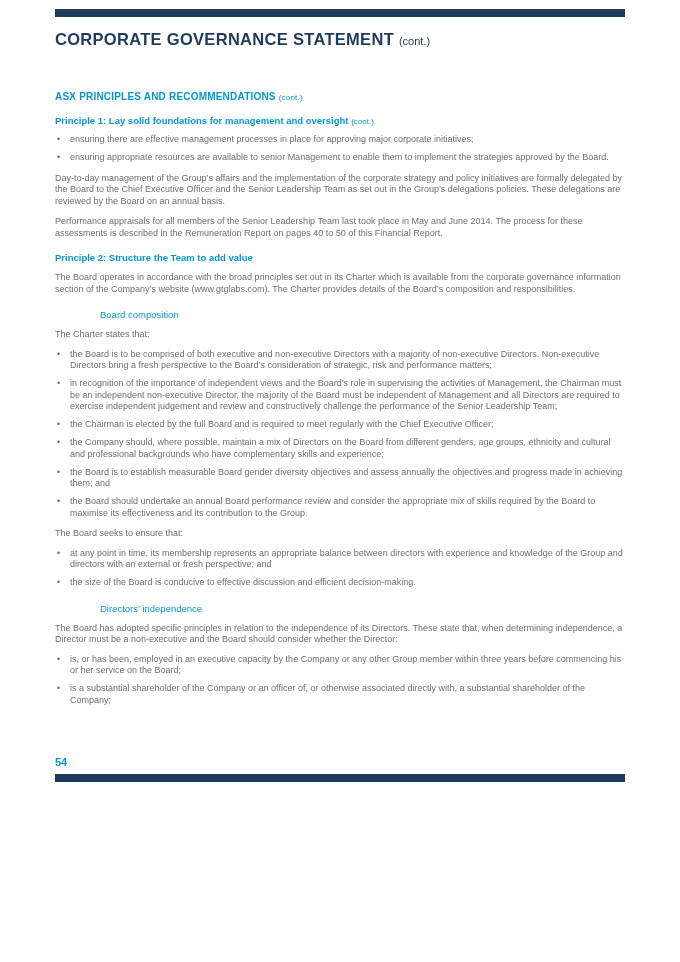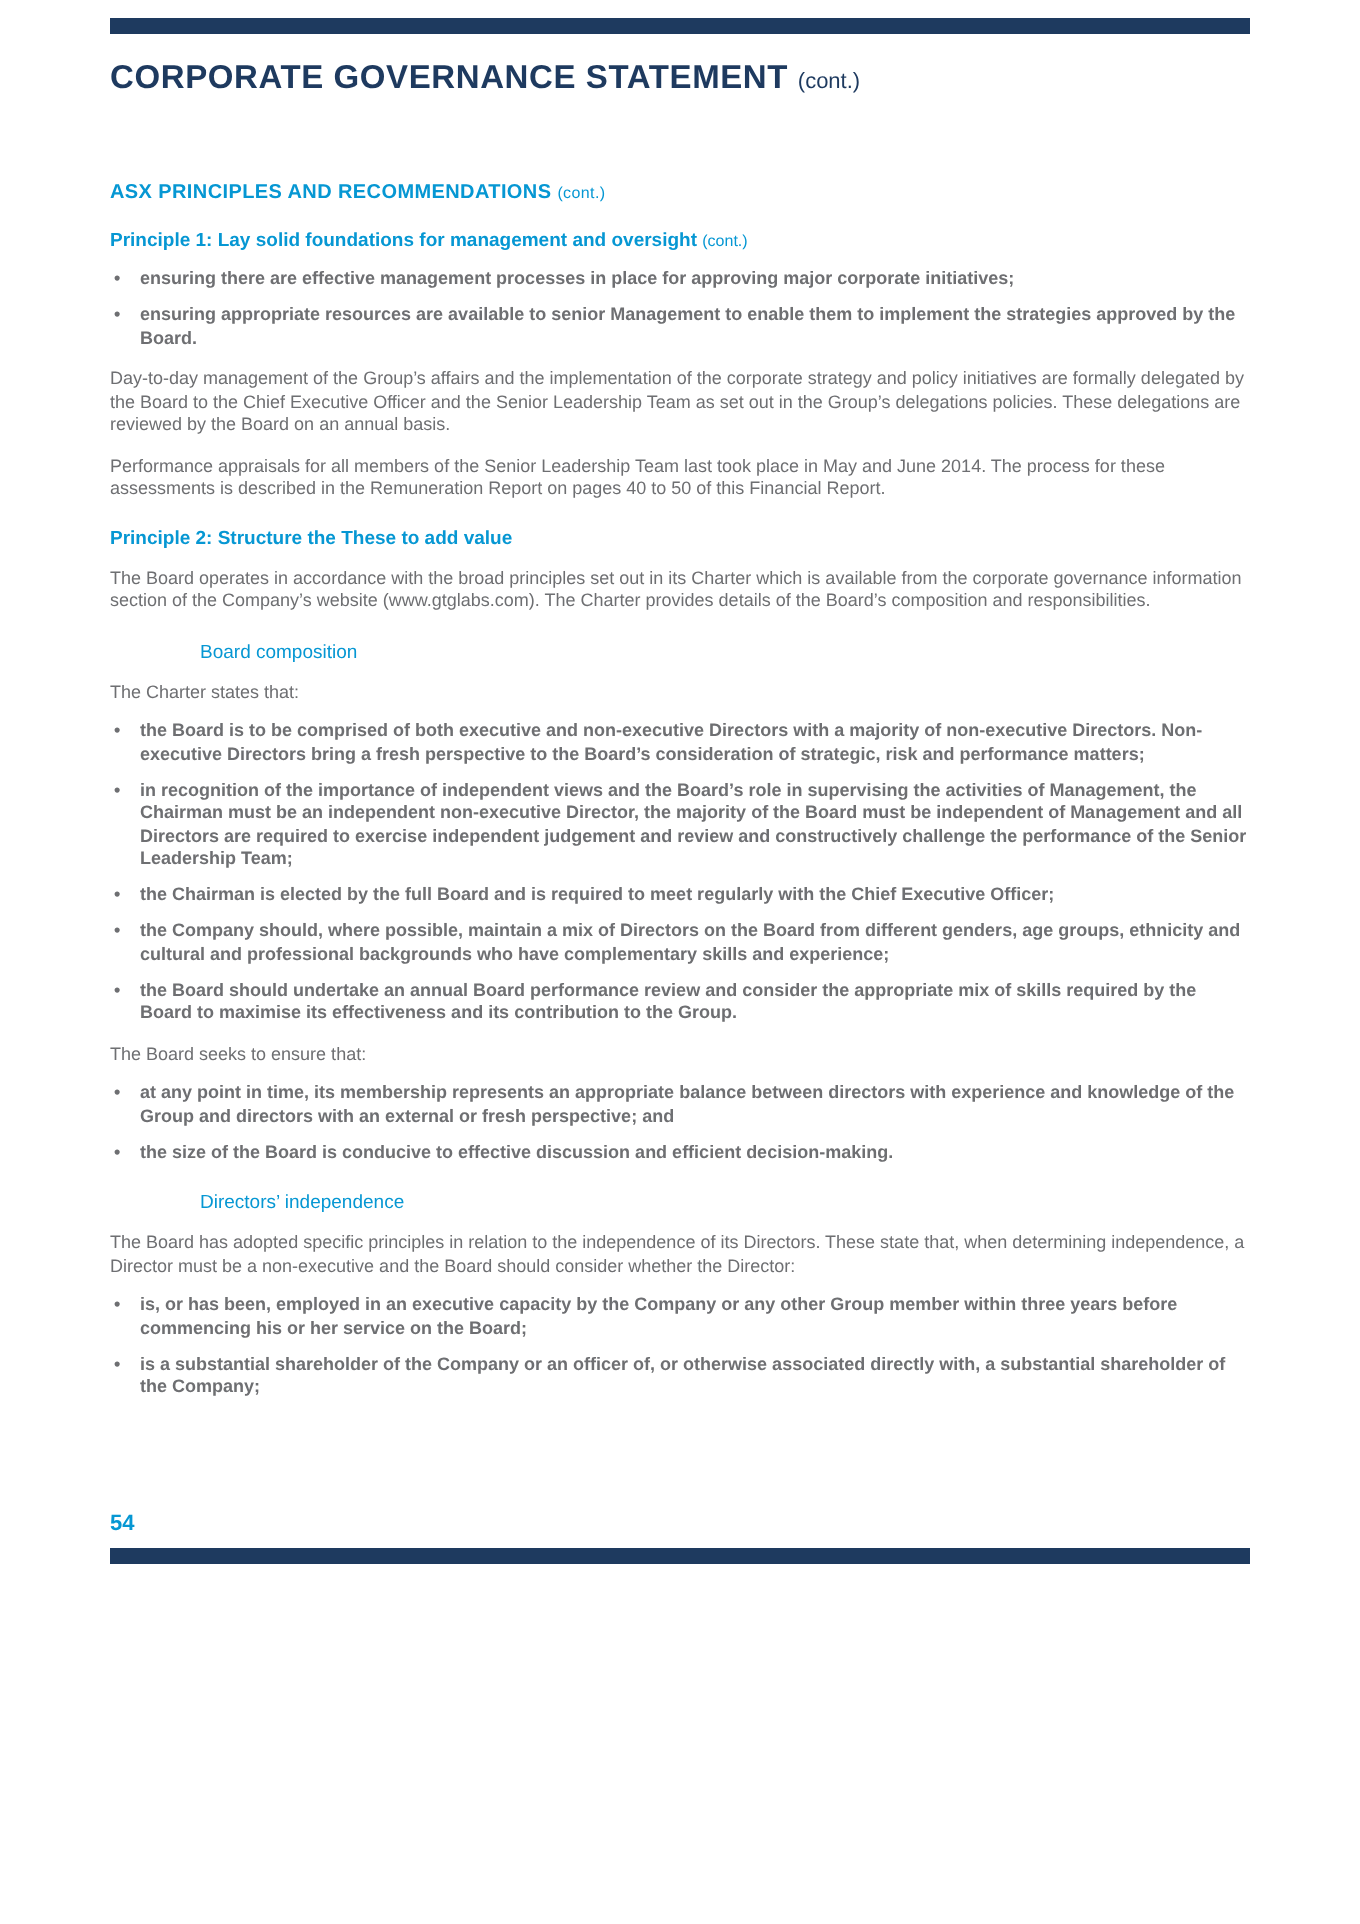--- a/index.html
+++ b/index.html
@@ -16,21 +16,21 @@
   .bottom-rule{bottom:8px;}
   .content{position:absolute;left:55px;top:17px;width:570px;}
   .page-title{margin-top:13px;color:var(--navy);font-size:16.5px;font-weight:bold;letter-spacing:0.3px;}
   .page-title .cont{font-size:11px;font-weight:normal;letter-spacing:0;}
   .section-heading{margin-top:42px;color:var(--blue);font-weight:bold;font-size:10px;letter-spacing:0.2px;}
   .section-heading .cont{font-size:8px;font-weight:normal;}
   .principle-heading{margin-top:13px;color:var(--blue);font-weight:bold;font-size:9.5px;}
   .principle-heading .cont{font-size:8px;font-weight:normal;}
   .sub-heading{margin-top:14px;color:var(--blue);font-weight:normal;font-size:9.5px;padding-left:45px;}
   .paragraph{margin-top:9px;color:var(--gray);font-size:9px;line-height:11.5px;}
-  ul.bullets{margin-top:8px;list-style:none;font-weight:bold;}
+  ul.bullets{margin-top:8px;list-style:none;}
   ul.bullets li{position:relative;padding-left:15px;margin-bottom:6.5px;color:var(--gray);font-size:9px;line-height:11.5px;}
   ul.bullets li::before{content:"\2022";position:absolute;left:2px;top:0;color:var(--gray);}
   .page-number{position:absolute;left:55px;bottom:22px;color:var(--blue);font-size:11px;font-weight:bold;}
 </style>
 </head>
 <body>
 
 <div class="page">
   <div class="rule top-rule"></div>
 
@@ -39,29 +39,30 @@
 
     <div id="doc-body">
         <div class="section-heading"><span>ASX PRINCIPLES AND RECOMMENDATIONS</span> <span class="cont">(cont.)</span></div>
         <div class="principle-heading"><span>Principle 1: Lay solid foundations for management and oversight</span> <span class="cont">(cont.)</span></div>
         <ul class="bullets">
           <li>ensuring there are effective management processes in place for approving major corporate initiatives;</li>
           <li>ensuring appropriate resources are available to senior Management to enable them to implement the strategies approved by the Board.</li>
         </ul>
         <p class="paragraph">Day-to-day management of the Group’s affairs and the implementation of the corporate strategy and policy initiatives are formally delegated by the Board to the Chief Executive Officer and the Senior Leadership Team as set out in the Group’s delegations policies. These delegations are reviewed by the Board on an annual basis.</p>
         <p class="paragraph">Performance appraisals for all members of the Senior Leadership Team last took place in May and June 2014. The process for these assessments is described in the Remuneration Report on pages 40 to 50 of this Financial Report.</p>
-        <div class="principle-heading"><span>Principle 2: Structure the These to add value</span></div>
+        <div class="principle-heading"><span>Principle 2: Structure the Team to add value</span></div>
         <p class="paragraph">The Board operates in accordance with the broad principles set out in its Charter which is available from the corporate governance information section of the Company’s website (www.gtglabs.com). The Charter provides details of the Board’s composition and responsibilities.</p>
         <div class="sub-heading"><span>Board composition</span></div>
         <p class="paragraph">The Charter states that:</p>
         <ul class="bullets">
           <li>the Board is to be comprised of both executive and non-executive Directors with a majority of non-executive Directors. Non-executive Directors bring a fresh perspective to the Board’s consideration of strategic, risk and performance matters;</li>
           <li>in recognition of the importance of independent views and the Board’s role in supervising the activities of Management, the Chairman must be an independent non-executive Director, the majority of the Board must be independent of Management and all Directors are required to exercise independent judgement and review and constructively challenge the performance of the Senior Leadership Team;</li>
           <li>the Chairman is elected by the full Board and is required to meet regularly with the Chief Executive Officer;</li>
           <li>the Company should, where possible, maintain a mix of Directors on the Board from different genders, age groups, ethnicity and cultural and professional backgrounds who have complementary skills and experience;</li>
+          <li>the Board is to establish measurable Board gender diversity objectives and assess annually the objectives and progress made in achieving them; and</li>
           <li>the Board should undertake an annual Board performance review and consider the appropriate mix of skills required by the Board to maximise its effectiveness and its contribution to the Group.</li>
         </ul>
         <p class="paragraph">The Board seeks to ensure that:</p>
         <ul class="bullets">
           <li>at any point in time, its membership represents an appropriate balance between directors with experience and knowledge of the Group and directors with an external or fresh perspective; and</li>
           <li>the size of the Board is conducive to effective discussion and efficient decision-making.</li>
         </ul>
         <div class="sub-heading"><span>Directors’ independence</span></div>
         <p class="paragraph">The Board has adopted specific principles in relation to the independence of its Directors. These state that, when determining independence, a Director must be a non-executive and the Board should consider whether the Director:</p>
         <ul class="bullets">

